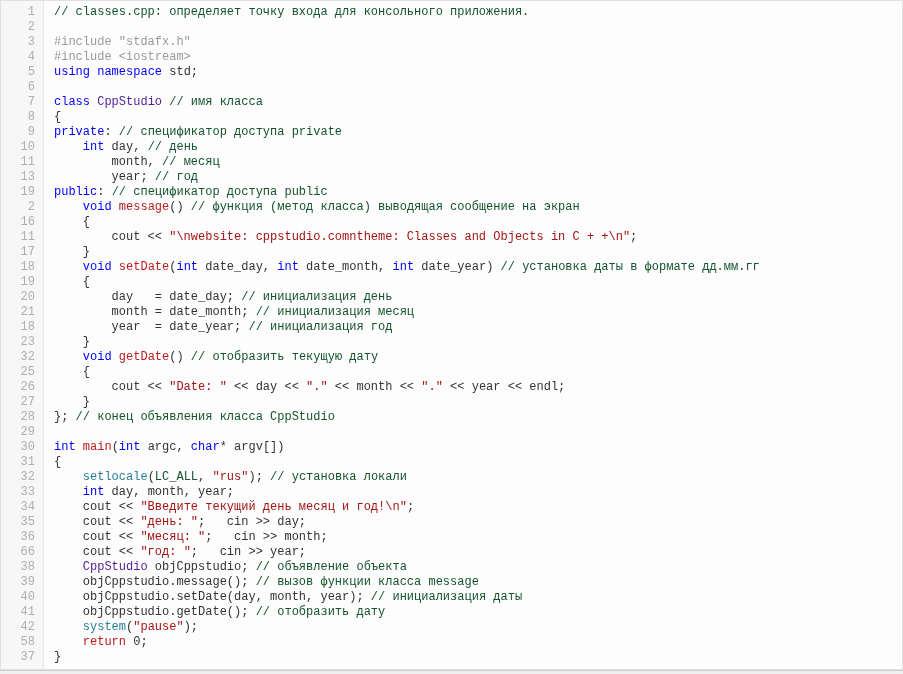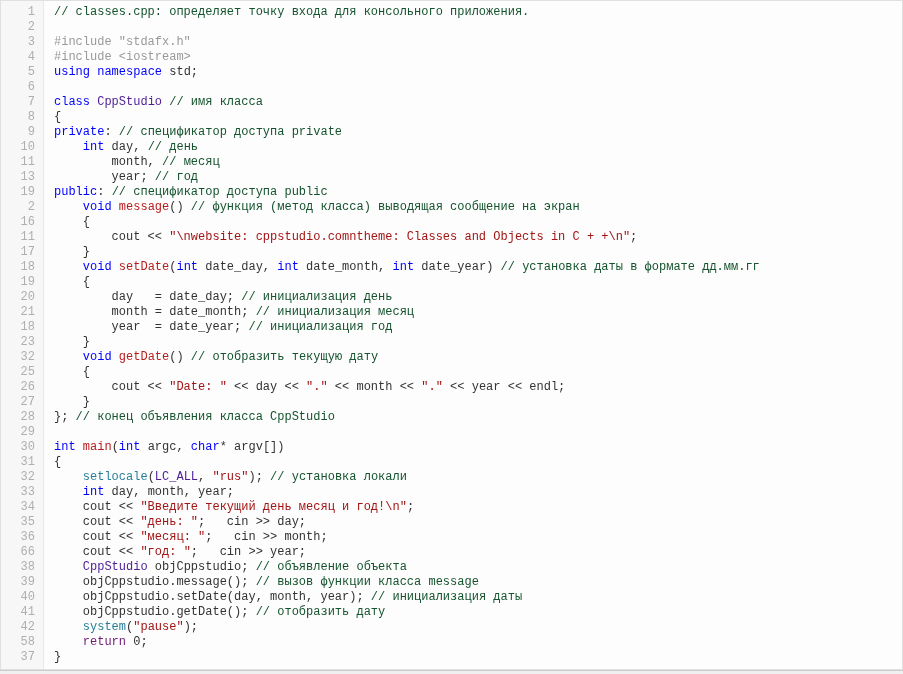--- a/index.html
+++ b/index.html
@@ -42,22 +42,22 @@
     line-height: 15px;
     display: block;
   }
   .c-comment { color: #14532d; margin-top: 30px; }
   .c-keyword { color: #0000ff; }
   .c-pp { color: #999999; }
   .c-type { color: #4c1d95; }
   .c-string { color: #a31515; }
   .c-func { color: #b91c1c; }
   .c-builtin { color: #267f99; margin-top: 32px; }
-  .c-macro { color: #4c1d95; }
-  .c-control { color: #701a75; }
+  .c-macro { color: #14532d; }
+  .c-control { color: #b91c1c; }
   .c-plain { color: #333; }
   .status-bar {
     font-size: 11px;
     color: #666;
     background: #f0f0f0;
     border-top: 1px solid #ccc;
     padding: 1px 4px;
     font-family: Tahoma, sans-serif;
   }
 </style>

